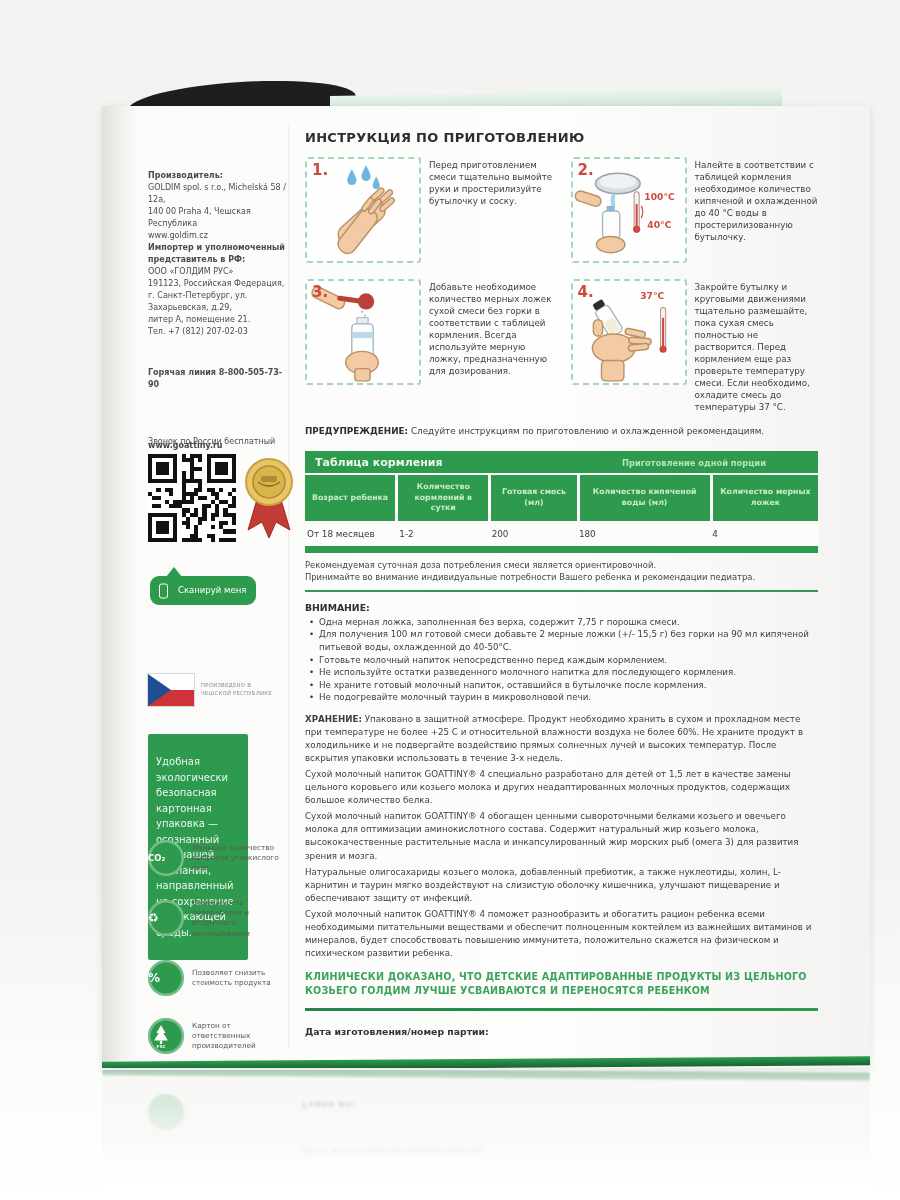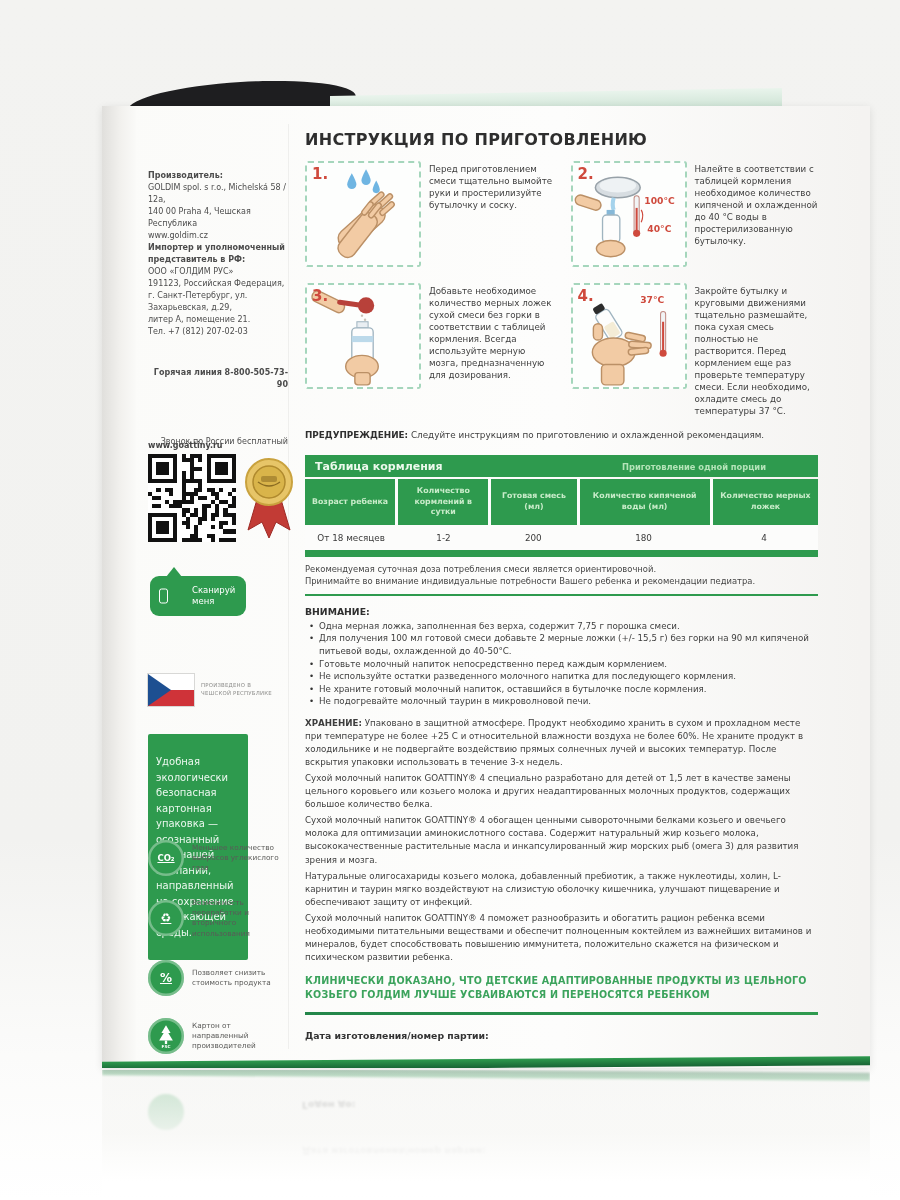--- a/index.html
+++ b/index.html
@@ -23,50 +23,50 @@
   .bottom-strip { position:absolute; left:0; right:0; bottom:0; height:9px;
     background:linear-gradient(180deg,#2e9a4e,#176334); transform:skewY(-.4deg); }
   .box-inner { position:absolute; left:34px; top:0; right:0; bottom:9px;
     display:flex; padding:18px 52px 10px 12px; }
 
   
   .left-panel { position:relative; flex:0 0 140px; font-size:8px; color:#4c4c4c; line-height:1.5; }
   .lp-abs { position:absolute; left:0; }
   .bold { font-weight:bold; }
   .producer { top:46px; }
-  .hotline  { top:243px; font-weight:bold;text-align:right; }
+  .hotline  { top:243px; font-weight:bold; }
   .hotline .sub { font-weight:normal;margin-top:45px; }
   .website  { top:316px; font-weight:bold; color:#444; }
   .qr-row   { top:330px; display:flex; gap:8px; align-items:flex-start; }
   .qr-box svg { width:88px; height:88px; background:#fff; display:block; }
   .medal svg { width:50px; height:86px; display:block; margin-top:2px; }
-  .scan-bubble { top:452px; left:2px; width:96px; background:#2e9a4e; color:#fff;
-    border-radius:9px; padding:9px 8px 9px 42px; font-size:8.5px; line-height:1.3; }
+  .scan-bubble { top:452px; left:2px; width:106px; background:#2e9a4e; color:#fff;
+    border-radius:9px; padding:9px 8px 9px 28px; font-size:8.5px; line-height:1.3; }
   .scan-bubble::before { content:""; position:absolute; top:-9px; left:16px;
     border-left:8px solid transparent; border-right:8px solid transparent;
     border-bottom:10px solid #2e9a4e; }
   .phone-glyph { position:absolute; left:9px; top:50%; transform:translateY(-50%);
     width:9px; height:15px; border:1.3px solid #fff; border-radius:2.5px; }
   .flag-row { top:550px; display:flex; gap:7px; align-items:center; }
   .flag-row svg { width:46px; height:32px; box-shadow:0 0 0 1px #d8d8d6; }
   .made-in { font-size:5.4px; color:#8f8f8d; width:72px; line-height:1.45; letter-spacing:.2px; }
   .eco-note { top:610px; width:100px; background:#2e9a4e; color:#ecf8ef; font-size:10px;
     line-height:1.55; padding:20px 8px; border-radius:2px; }
   .eco-item { display:flex; gap:8px; align-items:center; position:absolute; left:0; width:138px; }
   .eco-item .circ { flex:0 0 36px; width:36px; height:36px; border-radius:50%;
-    background:#2e9a4e; color:#fff; display:flex; align-items:center; justify-content:center;
-    box-shadow:inset 0 0 0 2.5px rgba(255,255,255,.35);text-decoration:underline; }
+    background:#2e9a4e; color:#fff; display:flex; align-items:center; justify-content:flex-start;
+    box-shadow:inset 0 0 0 2.5px rgba(255,255,255,.35); }
   .eco-item .glyph { font-size:12px; font-weight:bold; }
   .eco-item .glyph.small { font-size:8.5px; }
   .eco-item .lbl { font-size:7.3px; color:#5a5a58; line-height:1.4; }
   .eco-1{top:716px;} .eco-2{top:774px;} .eco-3{top:836px;} .eco-4{top:894px;}
 
   
   .main-col { flex:1; padding:6px 0 0 16px; border-left:1px solid rgba(0,0,0,.05); }
-  .main-title { font-size:16px; font-weight:bold; color:#2e2e2e; letter-spacing:.3px; }
+  .main-title { font-size:13px; font-weight:bold; color:#2e2e2e; letter-spacing:.3px; }
 
   .steps { display:grid; grid-template-columns:1fr 1fr; column-gap:18px; row-gap:16px; margin-top:12px; }
   .step { display:flex; gap:8px; }
   .step-illus { position:relative; flex:0 0 116px; height:106px;
     border:2px dashed #a5d6bc; border-radius:3px; background:#fdfefd; }
   .step-num { position:absolute; left:5px; top:2px; color:#cf4a3d; font-weight:bold;
     font-size:15px; z-index:2; }
   .step-illus svg { position:absolute; inset:0; width:100%; height:100%; }
   .step-text { font-size:8.7px; line-height:1.38; color:#3e3e3e; padding-top:2px; }
   .skin { fill:#f2cba4; stroke:#bb9066; stroke-width:1.4; stroke-linejoin:round; }
@@ -80,21 +80,21 @@
     align-items:center; padding:5px 10px 4px; }
   .ft-title { color:#ecf9ec; font-weight:bold; font-size:11px; }
   .ft-portion { color:#b4e4b8; font-weight:bold; font-size:8.3px; margin-right:42px; }
   .ft-headers { display:grid; grid-template-columns:18fr 18fr 17fr 26fr 21fr; gap:3px;
     background:#fdfdfc; margin-top:2px; }
   .ft-headers div { background:#2e9a4e; color:#c9ecca; font-weight:bold; font-size:7.8px;
     line-height:1.35; text-align:center; padding:7px 3px; display:flex;
     align-items:center; justify-content:center; }
   .ft-row { display:grid; grid-template-columns:18fr 18fr 17fr 26fr 21fr;
     background:#fcfcfb; }
-  .ft-row div { text-align:center; font-size:8.8px; color:#3a3a3a; padding:8px 2px 7px; }
+  .ft-row div { font-size:8.8px; color:#3a3a3a; padding:8px 2px 7px; }
   .ft-foot { height:7px; background:#2e9a4e; }
   .table-notes { margin-top:6px; font-size:8.4px; line-height:1.5; color:#454545; }
   hr.green { border:0; height:2px; background:#2e9a4e; margin:6px 0 0; }
 
   .attention { margin-top:10px; }
   .attention-title { font-size:9.3px; font-weight:bold; color:#2f2f2f; }
   .attention ul { list-style:none; margin-top:3px; }
   .attention li { font-size:8.7px; line-height:1.45; color:#3e3e3e; padding-left:14px; position:relative; }
   .attention li::before { content:"•"; position:absolute; left:4px; color:#333; }
 
@@ -332,21 +332,21 @@
         <div class="lbl">Позволяет снизить стоимость продукта</div>
       </div>
       <div class="lp-abs eco-item eco-4">
         <div class="circ">
           <svg viewBox="0 0 34 36" width="26" height="28">
             <path d="M17 4 L23 14 H20 L26 24 H8 L14 14 H11 Z" fill="#fff"></path>
             <rect x="15.5" y="24" width="3" height="4.5" fill="#fff"></rect>
             <text x="17" y="34" text-anchor="middle" font-size="5.5" fill="#fff" font-weight="bold">FSC</text>
           </svg>
         </div>
-        <div class="lbl">Картон от направленный производителей</div>
+        <div class="lbl">Картон от ответственных производителей</div>
       </div>
     </div>
 
     <div class="main-col">
       <div class="main-title">ИНСТРУКЦИЯ ПО ПРИГОТОВЛЕНИЮ</div>
 
       <div class="steps">
 
         <div class="step">
           <div class="step-illus">
@@ -404,21 +404,21 @@
               <circle cx="58" cy="18" r="8" fill="#b8413a"></circle>
               <circle cx="54" cy="28" r="1.2" fill="#c9c2b7"></circle>
                 <circle cx="57" cy="32" r="1.2" fill="#c9c2b7"></circle>
               <rect x="49" y="34" width="11" height="6" fill="#e9eef2" stroke="#9fb4c0" stroke-width="1"></rect>
               <rect x="44" y="40" width="21" height="34" rx="4" fill="#fdfdfd" stroke="#9fb4c0" stroke-width="1.3"></rect>
               <rect x="44" y="48" width="21" height="6" fill="#bcd9ea"></rect>
               <ellipse class="skin" cx="54" cy="78" rx="16" ry="11"></ellipse>
               <rect class="skin" x="47" y="84" width="15" height="12" rx="3"></rect>
             </svg>
           </div>
-          <div class="step-text">Добавьте необходимое количество мерных ложек сухой смеси без горки в соответствии с таблицей кормления. Всегда используйте мерную мозга, предназначенную для дозирования.</div>
+          <div class="step-text">Добавьте необходимое количество мерных ложек сухой смеси без горки в соответствии с таблицей кормления. Всегда используйте мерную ложку, предназначенную для дозирования.</div>
         </div>
 
         <div class="step">
           <div class="step-illus">
             <span class="step-num">4.</span>
             <svg viewBox="0 0 110 96">
               <g transform="rotate(-32 40 40)">
                 <rect x="30" y="20" width="15" height="30" rx="4" fill="#fdfdfd" stroke="#9fb4c0" stroke-width="1.3"></rect>
                 <rect x="32" y="13" width="11" height="7" rx="2" fill="#2c2c2c"></rect>
                 <rect x="32" y="34" width="11" height="14" rx="2" fill="#f4ecd6"></rect>

